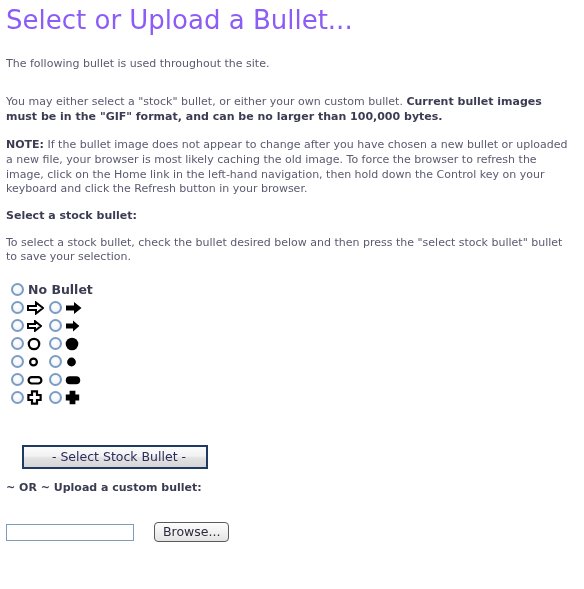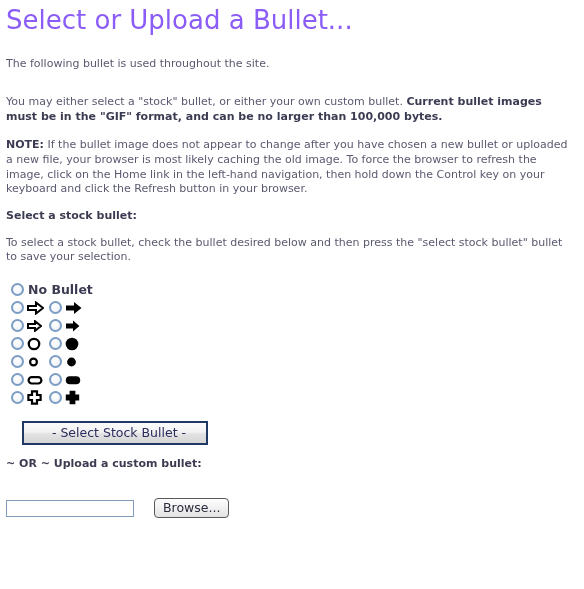--- a/index.html
+++ b/index.html
@@ -99,20 +99,21 @@
     border: 2px solid #1f3864;
     border-radius: 0;
     background: linear-gradient(to bottom, #fbfbfb 0%, #f2f2f2 45%, #e2e2e2 55%, #d6d6d6 100%);
     color: #2b2b5e;
     font-family: "DejaVu Sans", "Liberation Sans", sans-serif;
     font-size: 12.5px;
     padding: 2px 2px 3px 10px;
     text-align: center;
     cursor: pointer;
     line-height: 1.25;
+    margin-top: 24px;
   }
   #select-stock-btn { width: 186px; }
 
   .upload-row {
     display: flex;
     align-items: center;
     gap: 20px;
   }
   input.filepath {
     width: 128px;

